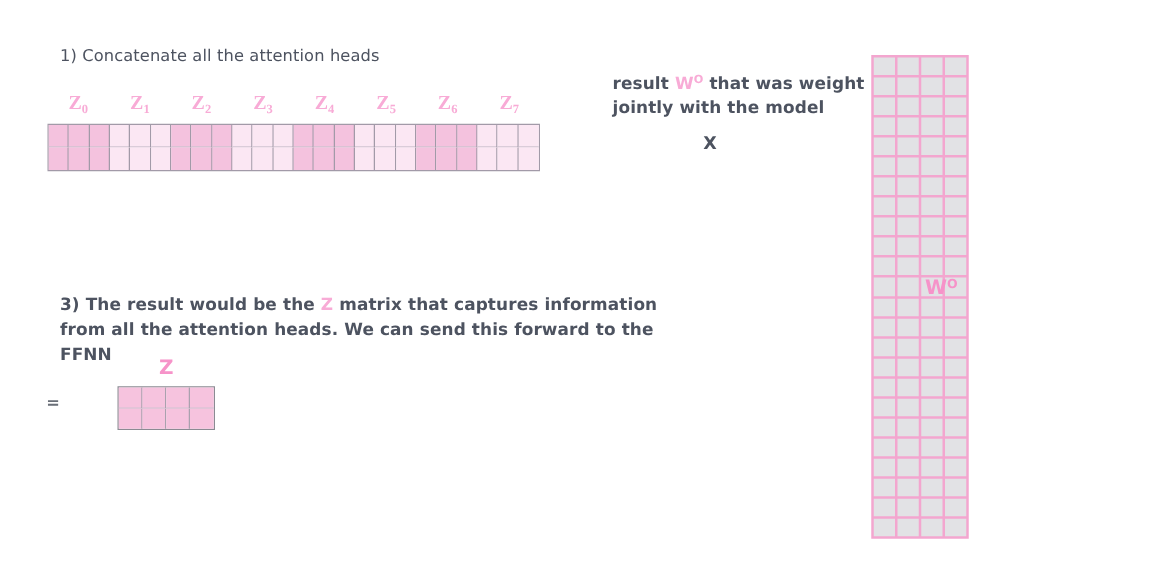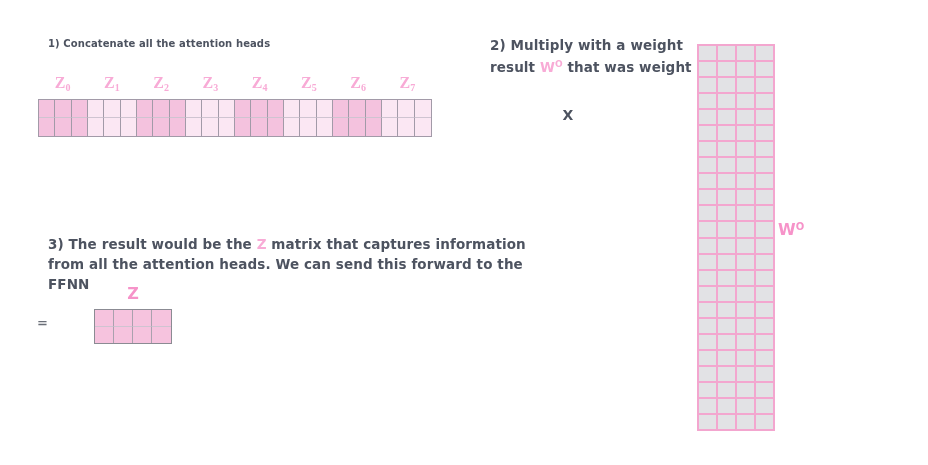--- a/index.html
+++ b/index.html
@@ -12,21 +12,21 @@
     position: relative;
     width: 928px;
     height: 465px;
     background: #ffffff;
     overflow: hidden;
   }
 
   
   .caption1 {
     position: absolute; left: 48px; top: 38px;
-    font-size: 10px; font-weight: 700; color: var(--text_dark);
+    font-size: 13px; font-weight: 400; color: var(--text_dark);
     letter-spacing: 0.1px;
   }
   .head-labels {
     position: absolute; left: 38px; top: 72px; width: 394px; height: 22px;
     display: flex;
     font-family: Liberation Serif, serif;
   }
   .head-label {
     flex: 1; text-align: center;
     font-size: 16px; font-weight: 700; color: var(--pink_label);
@@ -61,21 +61,21 @@
     position: absolute; left: 552px; top: 107px; width: 32px;
     text-align: center; font-size: 14px; font-weight: 600; color: var(--text_dark);
   }
   .w-matrix {
     position: absolute; left: 697px; top: 44px; width: 78px; height: 387px;
     background: var(--w_border);
     display: grid; gap: 2px; padding: 2px;
   }
   .w-matrix .cell { background: var(--w_cell); }
   .w-label {
-    position: absolute; left: 778px; top: 220px;
+    position: absolute; left: 740px; top: 220px;
     font-size: 16px; font-weight: 700; color: var(--pink_bold);
   }
   .w-label .sup { font-size: 10px; vertical-align: 5px; font-weight: 700; }
 
   
   .caption3 {
     position: absolute; left: 48px; top: 234px; width: 480px;
     font-size: 13.5px; font-weight: 600; color: var(--text_dark);
     line-height: 20px; letter-spacing: 0.1px;
   }
@@ -161,22 +161,23 @@
       <div class="cell light last-row"></div>
       <div class="cell dark last-row"></div>
       <div class="cell dark last-row"></div>
       <div class="cell dark last-row"></div>
       <div class="cell light last-row"></div>
       <div class="cell light last-row"></div>
       <div class="cell light last-col last-row"></div>
     </div>
 
   <div class="caption2">
-    <span>2) Multiply with a weight</span><br>
+    <br>
     <span>result </span><span class="pink-inline"><span>W</span><span class="sup">O</span></span><span> that was weight</span><br>
+    <span>jointly with the model</span>
   </div>
   <div class="multiply-x">X</div>
   <div class="w-matrix" style="grid-template-columns: repeat(4, 1fr); grid-template-rows: repeat(24, 1fr);">
       <div class="cell"></div>
       <div class="cell"></div>
       <div class="cell"></div>
       <div class="cell last-col"></div>
       <div class="cell"></div>
       <div class="cell"></div>
       <div class="cell"></div>

